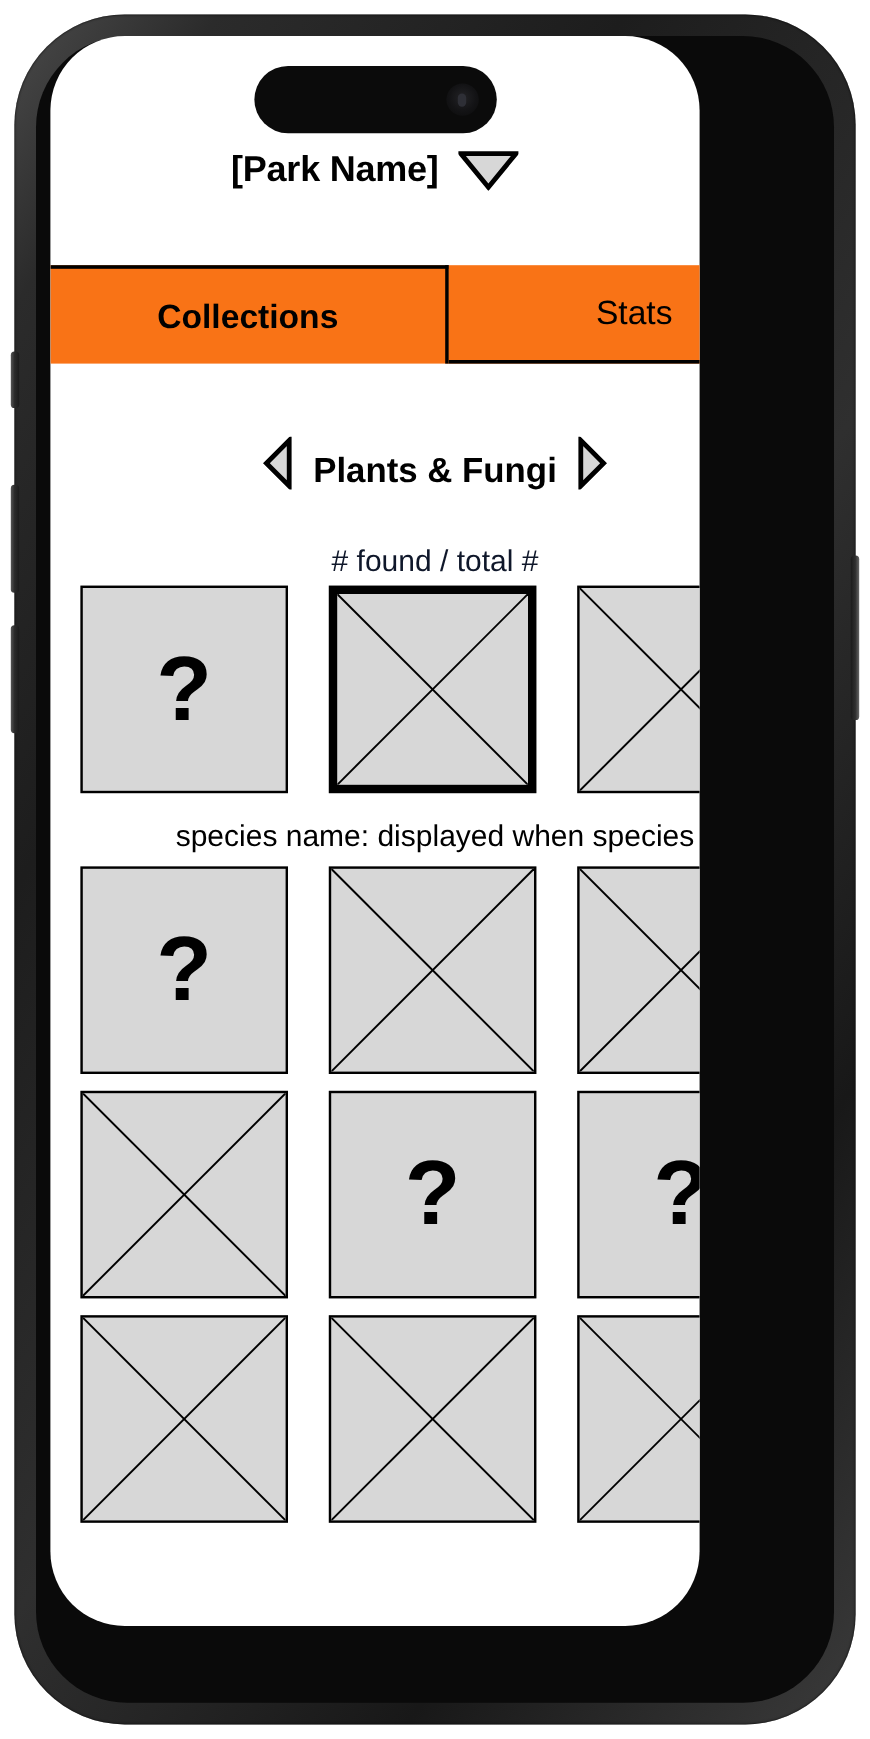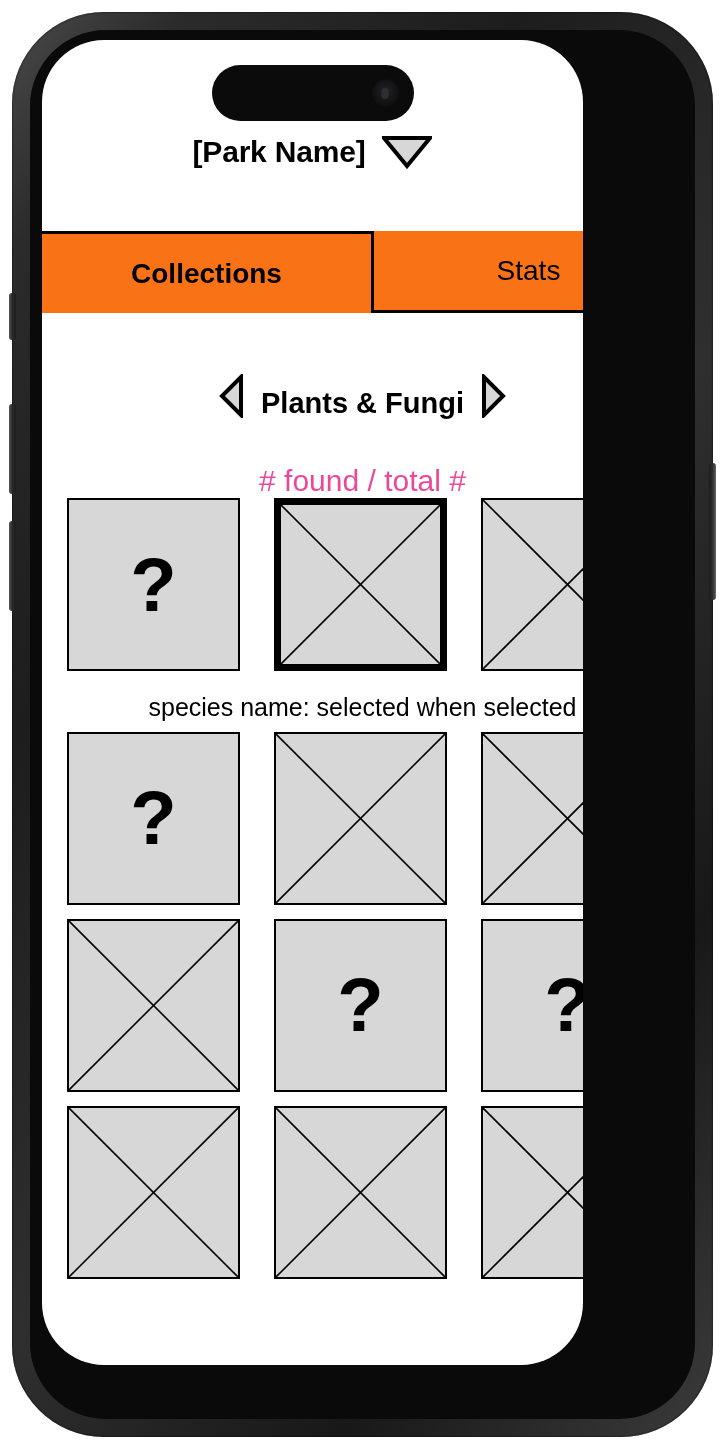--- a/index.html
+++ b/index.html
@@ -46,21 +46,21 @@
   }
   #btn-mute      { left: -3px; top: 281px;  width: 7px; height: 47px; }
   #btn-vol-up    { left: -3px; top: 392px;  width: 7px; height: 90px; }
   #btn-vol-down  { left: -3px; top: 509px;  width: 7px; height: 90px; }
   #btn-power     { right: -3px; top: 451px; width: 7px; height: 137px; }
 
   
   #screen {
     position: absolute;
     left: 30px;
-    top: 28px;
+    top: 18px;
     width: 541px;
     height: 1325px;
     background: #ffffff;
     border-radius: 62px;
     overflow: hidden;
   }
 
   
   #dynamic-island {
     position: absolute;
@@ -171,22 +171,22 @@
     color: #000;
     white-space: nowrap;
     margin-top: 15px;
   }
   #found-count {
     position: absolute;
     left: 0;
     top: 424px;
     width: 641px;
     text-align: center;
-    font-size: 30px;
-    color: #ec4899;
+    font-size: 25px;
+    color: #0f172a;
   }
 
   
   #species-grid {
     position: absolute;
     left: 25px;
     top: 458px;
     width: 616px;
   }
   .grid-row {
@@ -299,21 +299,21 @@
               <line x1="100" y1="0" x2="0" y2="100" stroke="#000000" stroke-width="1.6" vector-effect="non-scaling-stroke"></line>
             </svg>
           </div>
           <div class="tile">
             <svg class="xmark" viewBox="0 0 100 100" preserveAspectRatio="none">
               <line x1="0" y1="0" x2="100" y2="100" stroke="#000000" stroke-width="1.6" vector-effect="non-scaling-stroke"></line>
               <line x1="100" y1="0" x2="0" y2="100" stroke="#000000" stroke-width="1.6" vector-effect="non-scaling-stroke"></line>
             </svg>
           </div>
         </div>
-        <div id="species-name">species name: selected when selected</div>
+        <div id="species-name">species name: displayed when species</div>
         <div class="grid-row">
           <div class="tile">
             <span class="qmark">?</span>
           </div>
           <div class="tile">
             <svg class="xmark" viewBox="0 0 100 100" preserveAspectRatio="none">
               <line x1="0" y1="0" x2="100" y2="100" stroke="#000000" stroke-width="1.6" vector-effect="non-scaling-stroke"></line>
               <line x1="100" y1="0" x2="0" y2="100" stroke="#000000" stroke-width="1.6" vector-effect="non-scaling-stroke"></line>
             </svg>
           </div>

